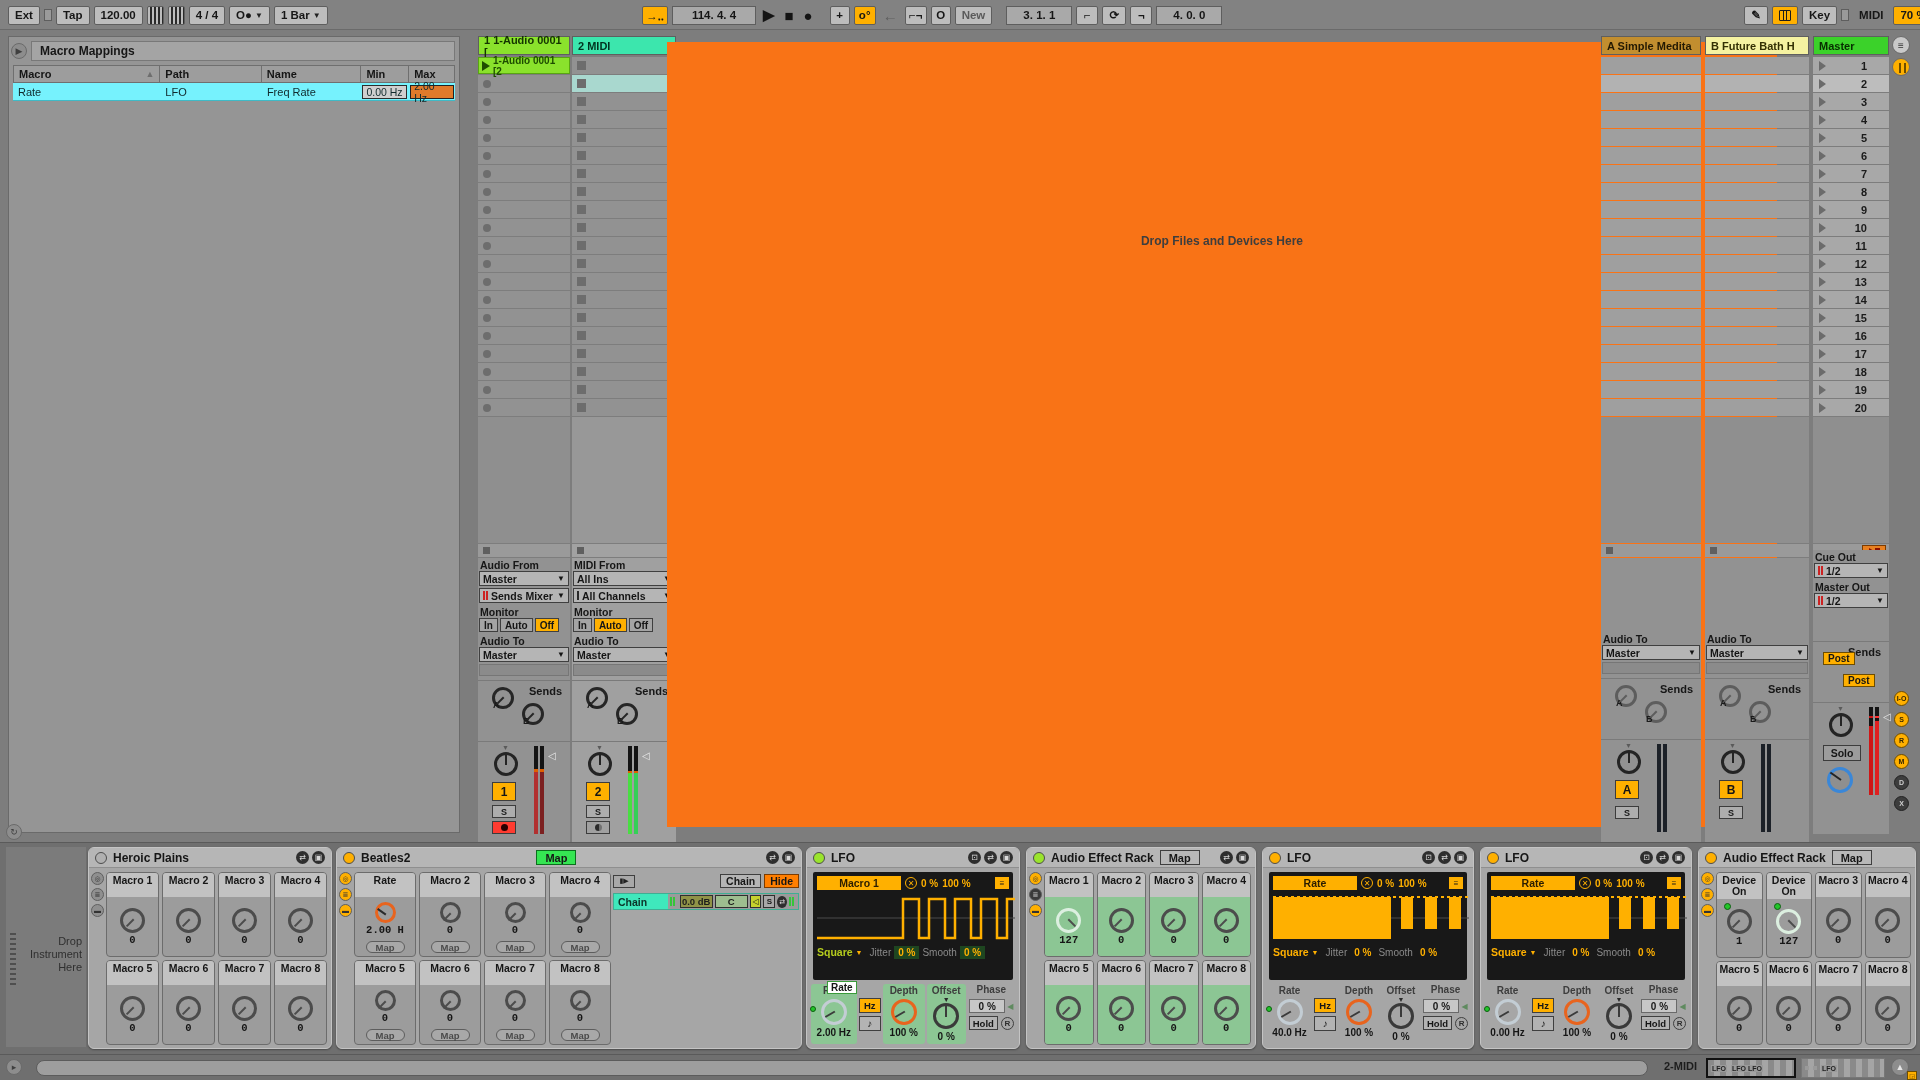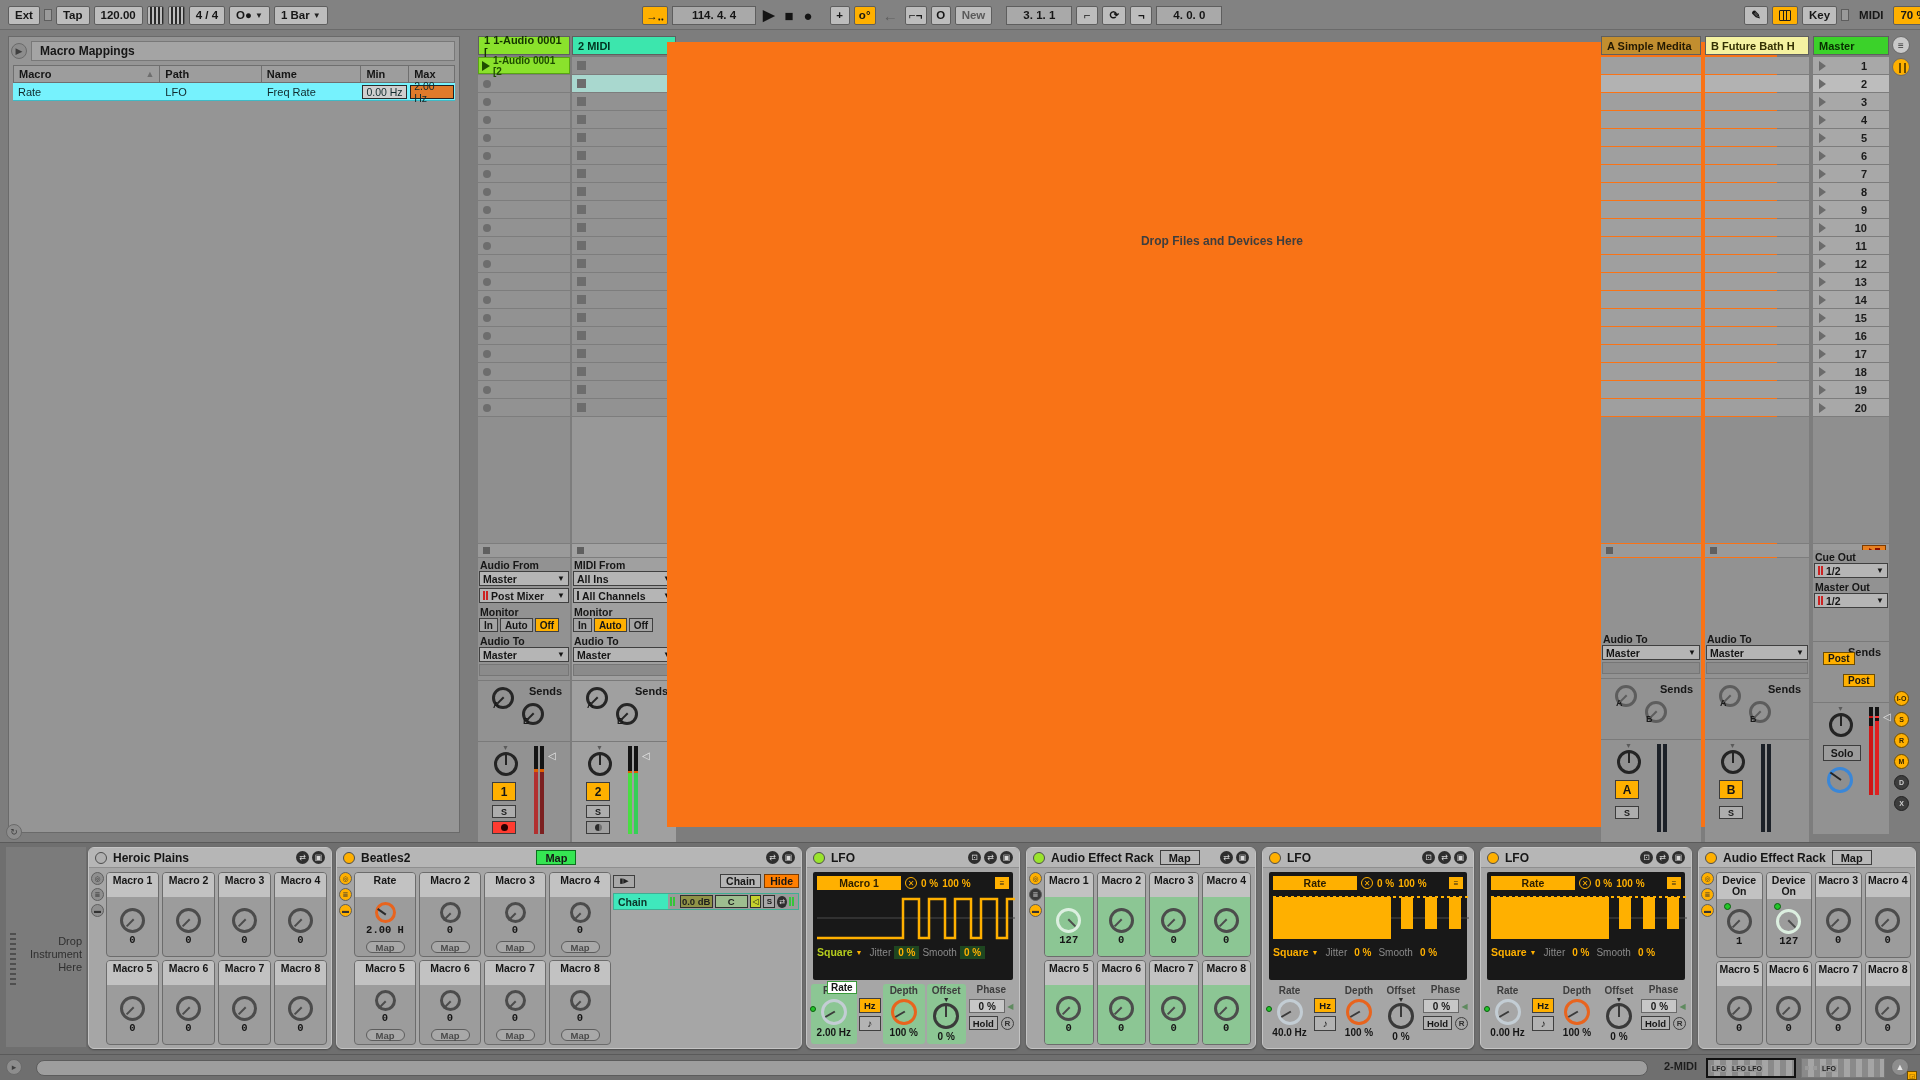--- a/index.html
+++ b/index.html
@@ -390,21 +390,21 @@
         <div class="mixlab">Audio From</div>
         <div class="dd">
             <span>Master</span>
             <span class="ddtri">▼</span>
           </div>
         <div class="dd">
             <span class="minimeter red">
               <i></i>
               <i></i>
             </span>
-            <span>Post Mixer</span>
+            <span>Sends Mixer</span>
             <span class="ddtri">▼</span>
           </div>
         <div class="mixlab">Monitor</div>
         <div class="monrow">
           <div class="mbtn">In</div>
           <div class="mbtn">Auto</div>
           <div class="mbtn on">Off</div>
         </div>
         <div class="mixlab">Audio To</div>
         <div class="dd">

